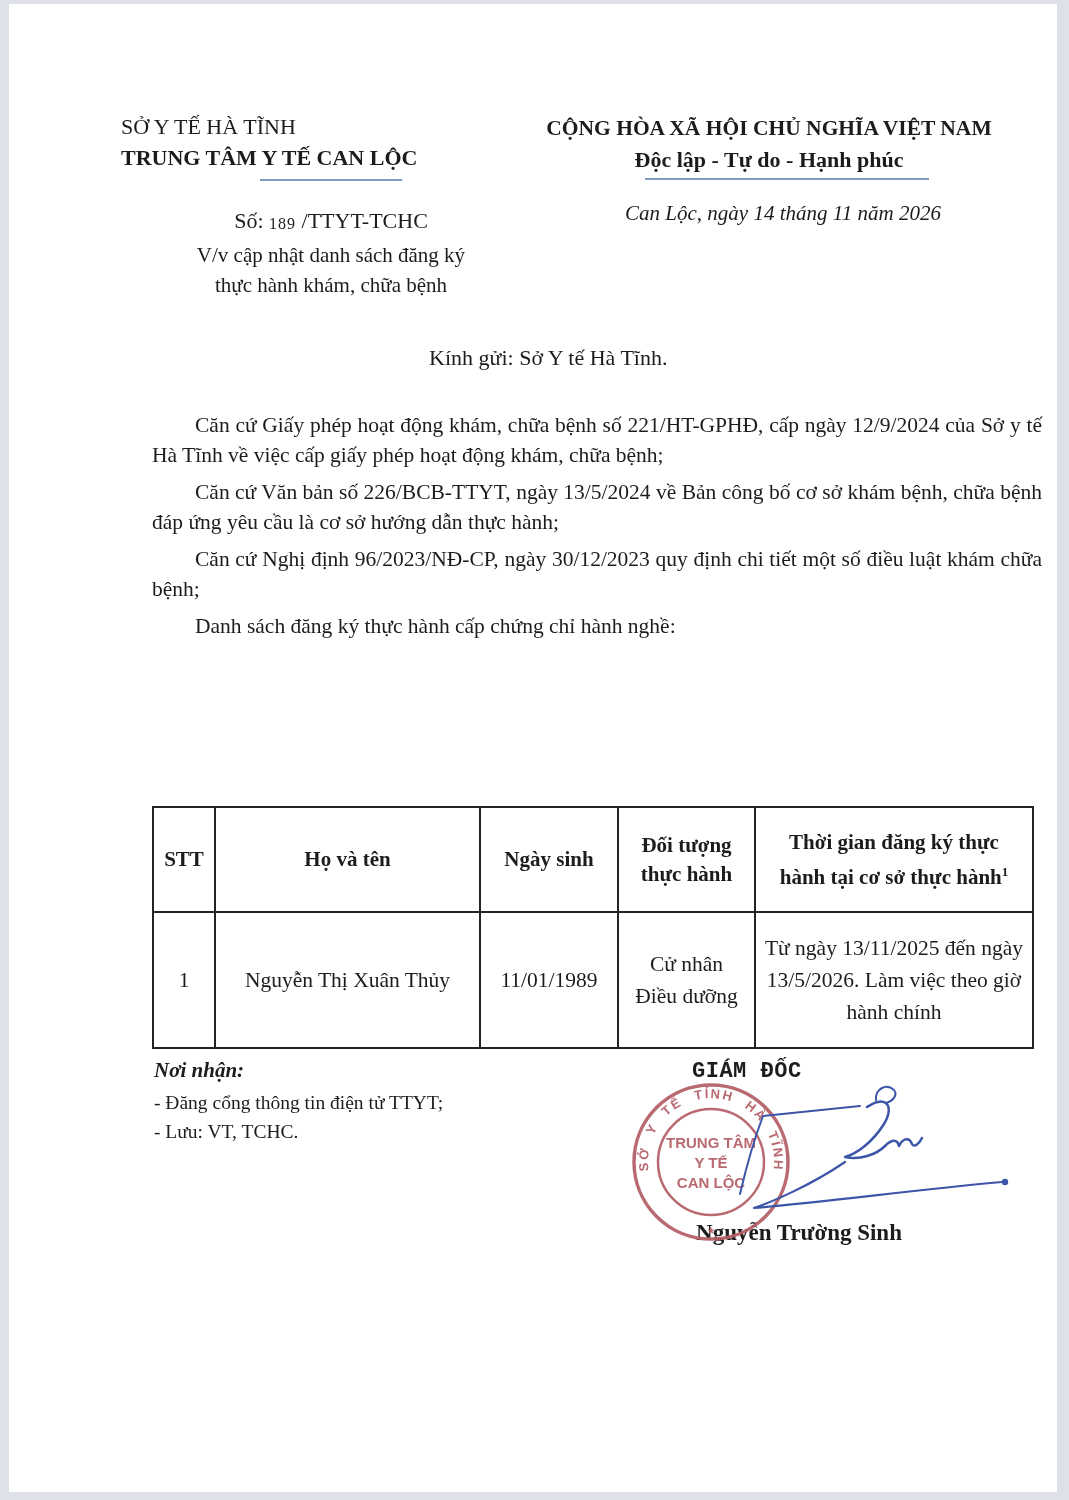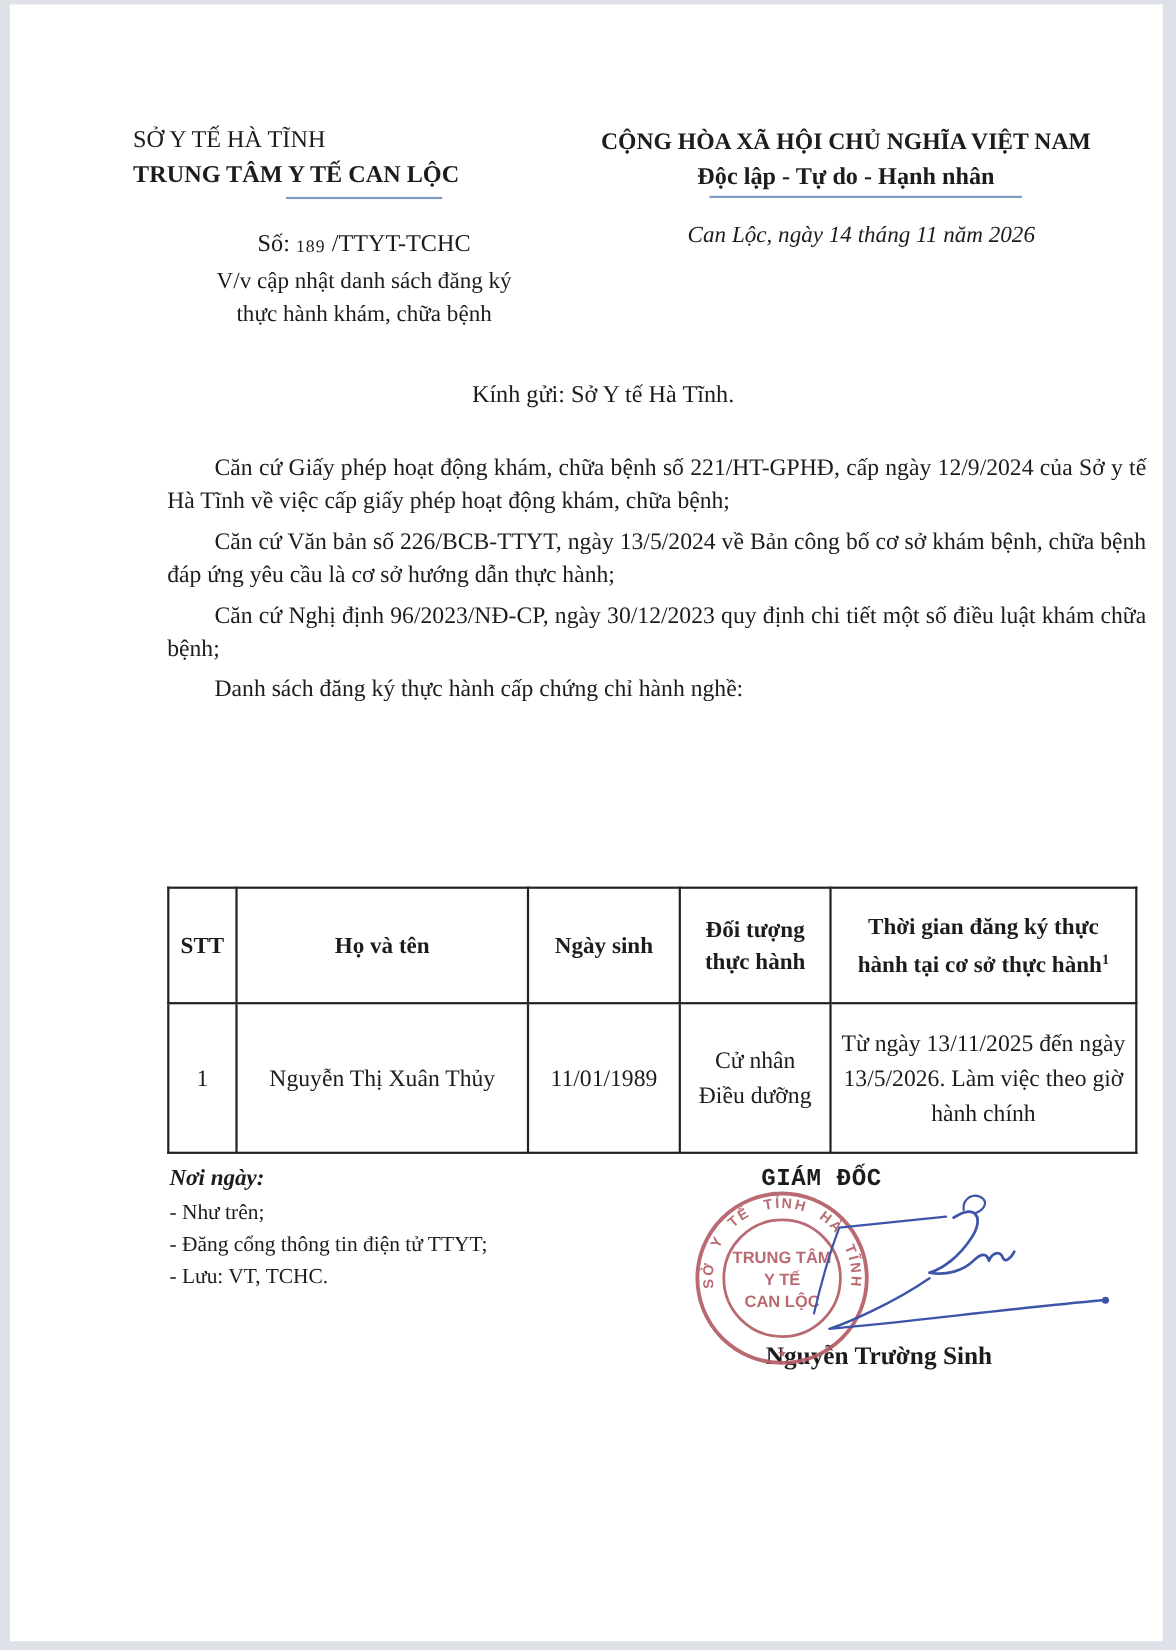--- a/index.html
+++ b/index.html
@@ -80,21 +80,21 @@
     <span>/TTYT-TCHC</span>
   </div>
 
   <div class="abs subject">
     <div>V/v cập nhật danh sách đăng ký</div>
     <div>thực hành khám, chữa bệnh</div>
   </div>
 
   <div class="abs header-right">
     <div class="motto1">CỘNG HÒA XÃ HỘI CHỦ NGHĨA VIỆT NAM</div>
-    <div class="motto2">Độc lập - Tự do - Hạnh nhân</div>
+    <div class="motto2">Độc lập - Tự do - Hạnh phúc</div>
     <div class="underline-right"></div>
     <div class="place-date">Can Lộc, ngày 14 tháng 11 năm 2026</div>
   </div>
 
   <div class="abs salutation">Kính gửi:  Sở Y tế Hà Tĩnh.</div>
 
   <div class="abs body-text">
     <p>Căn cứ Giấy phép hoạt động khám, chữa bệnh  số 221/HT-GPHĐ, cấp ngày 12/9/2024 của Sở y tế Hà Tĩnh về việc cấp giấy phép hoạt động khám, chữa bệnh;</p>
     <p>Căn cứ Văn bản số 226/BCB-TTYT, ngày 13/5/2024 về Bản công bố cơ sở khám bệnh, chữa bệnh đáp ứng yêu cầu là cơ sở hướng dẫn thực hành;</p>
     <p>Căn cứ Nghị định 96/2023/NĐ-CP, ngày 30/12/2023 quy định chi tiết một số điều luật khám chữa bệnh;</p>
@@ -123,22 +123,21 @@
         <td>Nguyễn Thị Xuân Thủy</td>
         <td>11/01/1989</td>
         <td>Cử nhân Điều dưỡng</td>
         <td>Từ ngày 13/11/2025 đến ngày 13/5/2026. Làm việc theo giờ hành chính</td>
       </tr>
     </tbody>
       </table>
   </div>
 
   <div class="abs recipients">
-    <div class="recipients-label">Nơi ngày:</div>
-    <div class="recipient-line">- Như trên;</div>
+    <div class="recipients-label">Nơi nhận:</div>
     <div class="recipient-line">- Đăng cổng thông tin điện tử TTYT;</div>
     <div class="recipient-line">- Lưu: VT, TCHC.</div>
   </div>
 
   <div class="abs signer-title">GIÁM ĐỐC</div>
   <div class="abs signer-name">Nguyễn Trường Sinh</div>
 
   <svg class="abs stamp-sig" viewBox="0 0 430 215" xmlns="http://www.w3.org/2000/svg">
 
     <g opacity="0.92">

